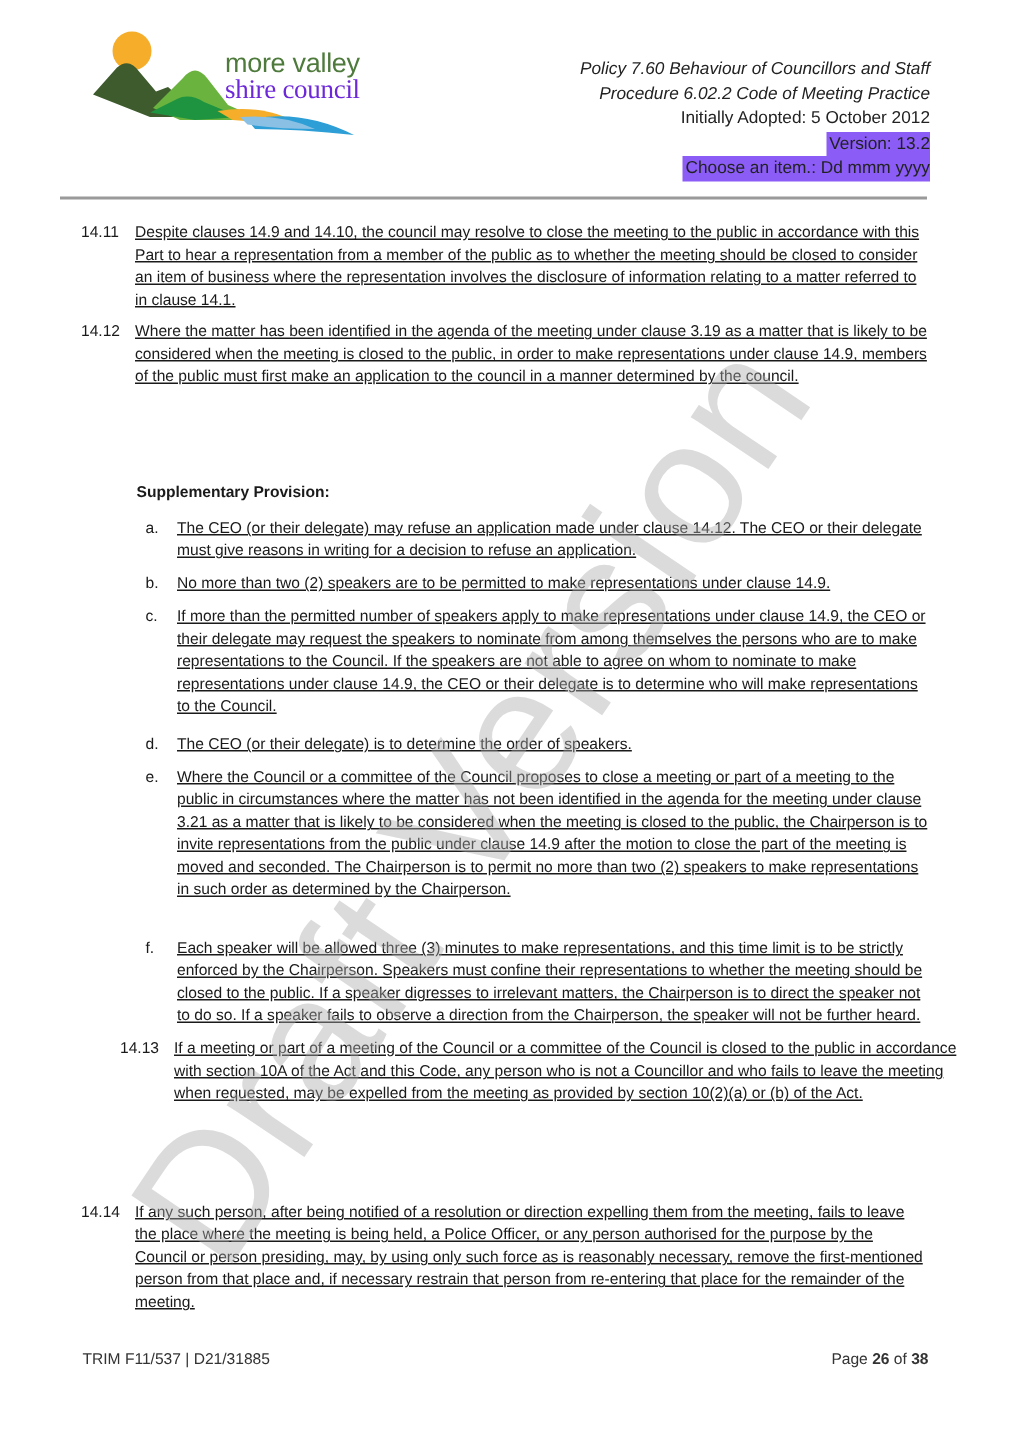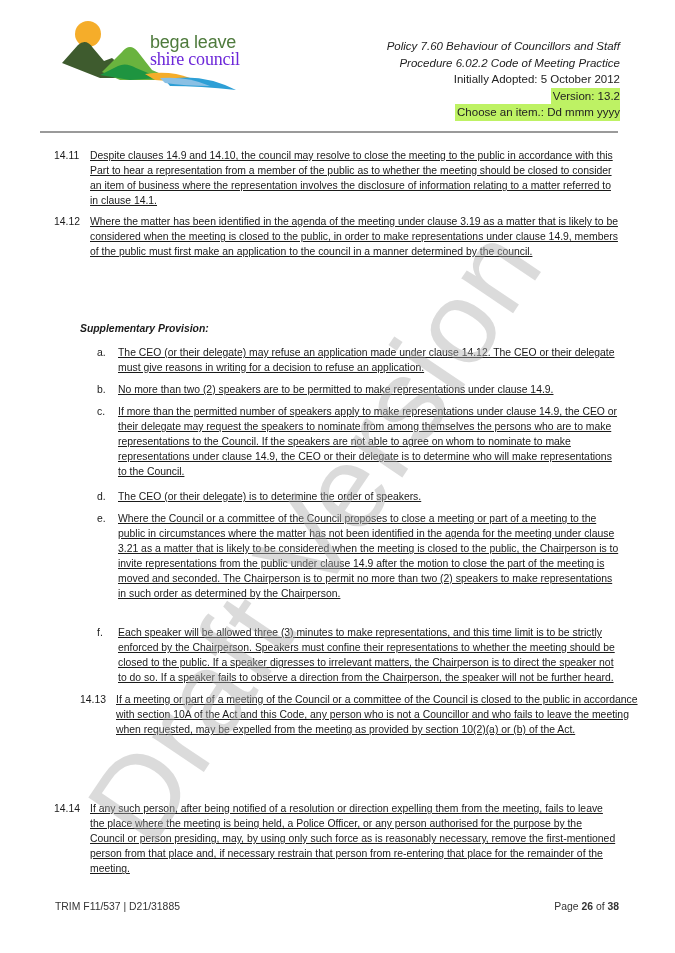--- a/index.html
+++ b/index.html
@@ -16,35 +16,35 @@
   .logo-line1 { color: #4e7a3c; display: block; }
   .logo-line2 { color: #6d28d9; display: block; font-family: Liberation Serif, serif; }
   .logo-art { position: absolute; left: 61px; top: 24px; width: 195px; height: 70px; }
 
   .header-right {
     position: absolute; right: 55px; top: 38px; text-align: right;
     font-size: 11.5px; line-height: 16.5px; color: #222;
   }
   .header-right .it { font-style: italic; display: block; }
   .header-right .plain { display: block; }
-  .hl { background: #bef264; display: inline-block; padding: 0 0 0 2px; }
+  .hl { background: #8b5cf6; display: inline-block; padding: 0 0 0 2px; }
 
   .rule {
     position: absolute; left: 40px; top: 131px; width: 578px; height: 0;
     border-top: 2px solid #9a9a9a;
   }
 
   
   .body-text { font-size: 10.4px; line-height: 15.1px; color: #1a1a1a; text-decoration: underline; }
   .clause { position: absolute; left: 54px; width: 565px; }
   .clause-num { position: absolute; left: 0; top: 0; width: 36px; }
   .clause-text { margin-left: 36px; }
 
   .supp-title {
-    position: absolute; left: 80px; top: 323px; font-weight: bold; font-style: italic;
+    position: absolute; left: 91px; top: 323px; font-weight: bold; 
     font-size: 10.4px;
   }
   .item { position: absolute; left: 97px; width: 525px; }
   .item-letter { position: absolute; left: 0; top: 0; width: 20px; }
   .item-text { margin-left: 21px; }
 
   .heading {
     position: absolute; left: 56px; top: 705px; font-size: 17px; color: #2f8caa;
     letter-spacing: -0.1px; white-space: nowrap;
   }
@@ -71,21 +71,21 @@
     <svg class="logo-art" viewBox="0 0 195 70" width="195" height="70" style="position:absolute;left:0;top:0;">
       <circle cx="28" cy="14" r="13" fill="#f5ad2a"></circle>
       <path d="M2 43 L18 25 Q26 18 33 28 L44 41 L52 38 L60 45 L90 58 L40 58 Z" fill="#3e5b2e"></path>
       <path d="M42 52 L62 32 Q70 22 78 32 L92 50 L115 60 L60 60 Z" fill="#6ab33e"></path>
       <path d="M40 55 L58 46 Q66 42 76 48 L100 58 L70 60 Z" fill="#1e9440"></path>
       <path d="M85 54 Q110 50 130 58 Q115 62 95 60 Z" fill="#f5ad2a"></path>
       <path d="M105 60 Q140 52 176 70 Q140 66 110 66 Z" fill="#2d9fd6"></path>
       <path d="M100 58 Q128 56 150 66 Q125 66 105 63 Z" fill="#8ac0e4"></path>
     </svg>
     <div class="logo-text" style="left:90px;top:14px;">
-      <span class="logo-line1">bega leave</span>
+      <span class="logo-line1">more valley</span>
       <span class="logo-line2">shire council</span>
     </div>
   </div>
 
   <div class="header-right">
     <span class="it">Policy 7.60 Behaviour of Councillors and Staff</span>
     <span class="it">Procedure 6.02.2 Code of Meeting Practice</span>
     <span class="plain">Initially Adopted: 5 October 2012</span>
     <span class="plain"><span class="hl">Version: 13.2</span></span>
     <span class="plain"><span class="hl">Choose an item.: Dd mmm yyyy</span></span>

